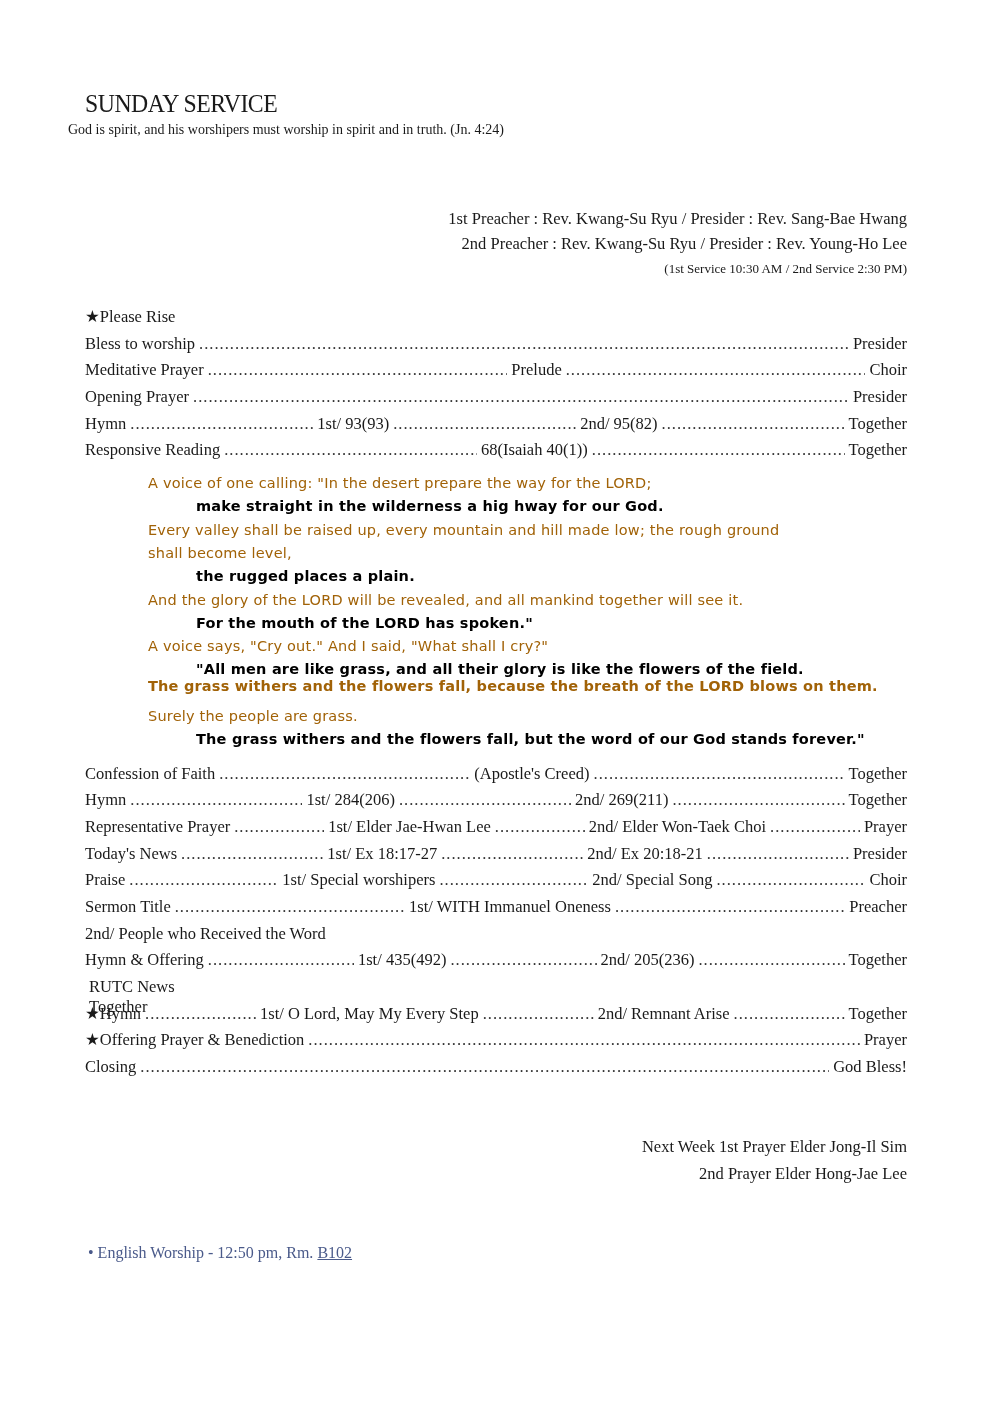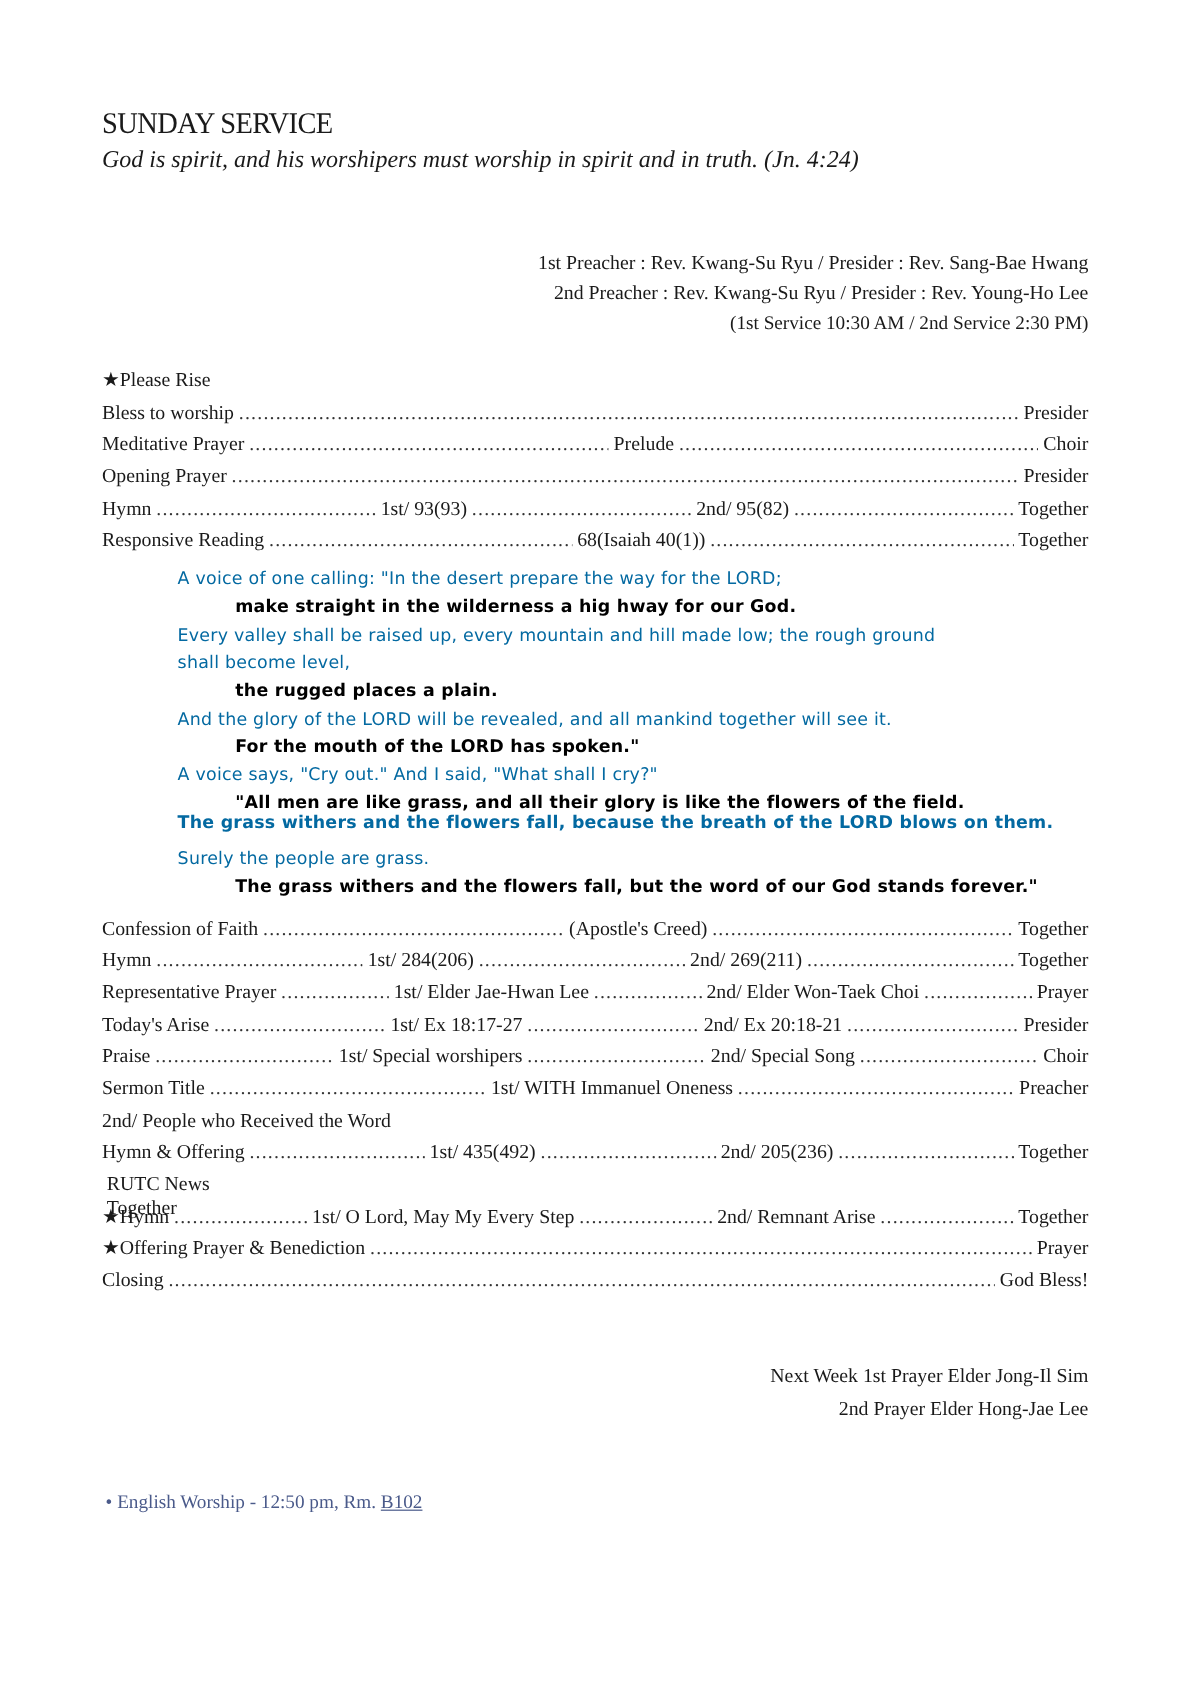--- a/index.html
+++ b/index.html
@@ -1,28 +1,28 @@
 <!DOCTYPE html>
 <html><head>
 <meta charset="utf-8">
 <style>
   html, body { margin: 0; padding: 0; background: #ffffff; }
   body { width: 992px; height: 1403px; position: relative; overflow: hidden;
          font-family: "DejaVu Serif", "Liberation Serif", serif; color: #1a1a1a; }
   .abs { position: absolute; white-space: nowrap; }
   .title { left: 85px; top: 90px; font-size: 25px; letter-spacing: -0.5px;
            font-family: "Liberation Serif", serif; transform: scaleX(0.95); transform-origin: left; }
-  .subtitle { left: 85px; top: 122px; font-size: 20px; font-family: "Liberation Serif", serif; font-style: italic; }
+  .subtitle { left: 68px; top: 122px; font-size: 14px; font-family: "Liberation Serif", serif; }
   .right { right: 85px; text-align: right; font-size: 16.5px; font-family: "Liberation Serif", serif; }
-  .right.small { font-size: 16px; }
+  .right.small { font-size: 13px; }
   .row { left: 85px; width: 822px; height: 26px; font-size: 16.5px; font-family: "Liberation Serif", serif; display: flex; align-items: baseline; }
   .row .seg { flex: 0 0 auto; }
   .row .dots { flex: 1 1 auto; overflow: hidden; white-space: nowrap; margin: 0 4px; letter-spacing: 1px; color: #333; }
   .row .dots::before { content: "..............................................................................................................................................................................................................................."; }
-  .reading { font-family: "DejaVu Sans", sans-serif; font-size: 14.5px; letter-spacing: 0.2px; color: #0369a1; }
+  .reading { font-family: "DejaVu Sans", sans-serif; font-size: 14.5px; letter-spacing: 0.2px; color: #a16207; }
   .reading.resp { font-weight: bold; color: #000; font-size: 14.5px; }
   .footer { font-size: 16.5px; font-family: "Liberation Serif", serif; }
   .english { left: 88px; top: 1244px; font-size: 16px; color: #4a5a8a; font-family: "Liberation Serif", serif; }
   .english .room { text-decoration: underline; }
 </style>
 </head>
 <body>
 
 <div class="abs title">SUNDAY SERVICE</div>
 <div class="abs subtitle">God is spirit, and his worshipers must worship in spirit and in truth. (Jn. 4:24)</div>
@@ -106,21 +106,21 @@
     <div class="abs row" style="top: 817px;">
       <span class="seg">Representative Prayer</span>
       <span class="dots"></span>
       <span class="seg">1st/ Elder Jae-Hwan Lee</span>
       <span class="dots"></span>
       <span class="seg">2nd/ Elder Won-Taek Choi</span>
       <span class="dots"></span>
       <span class="seg">Prayer</span>
     </div>
     <div class="abs row" style="top: 844px;">
-      <span class="seg">Today's Arise</span>
+      <span class="seg">Today's News</span>
       <span class="dots"></span>
       <span class="seg">1st/ Ex 18:17-27</span>
       <span class="dots"></span>
       <span class="seg">2nd/ Ex 20:18-21</span>
       <span class="dots"></span>
       <span class="seg">Presider</span>
     </div>
     <div class="abs row" style="top: 870px;">
       <span class="seg">Praise</span>
       <span class="dots"></span>

